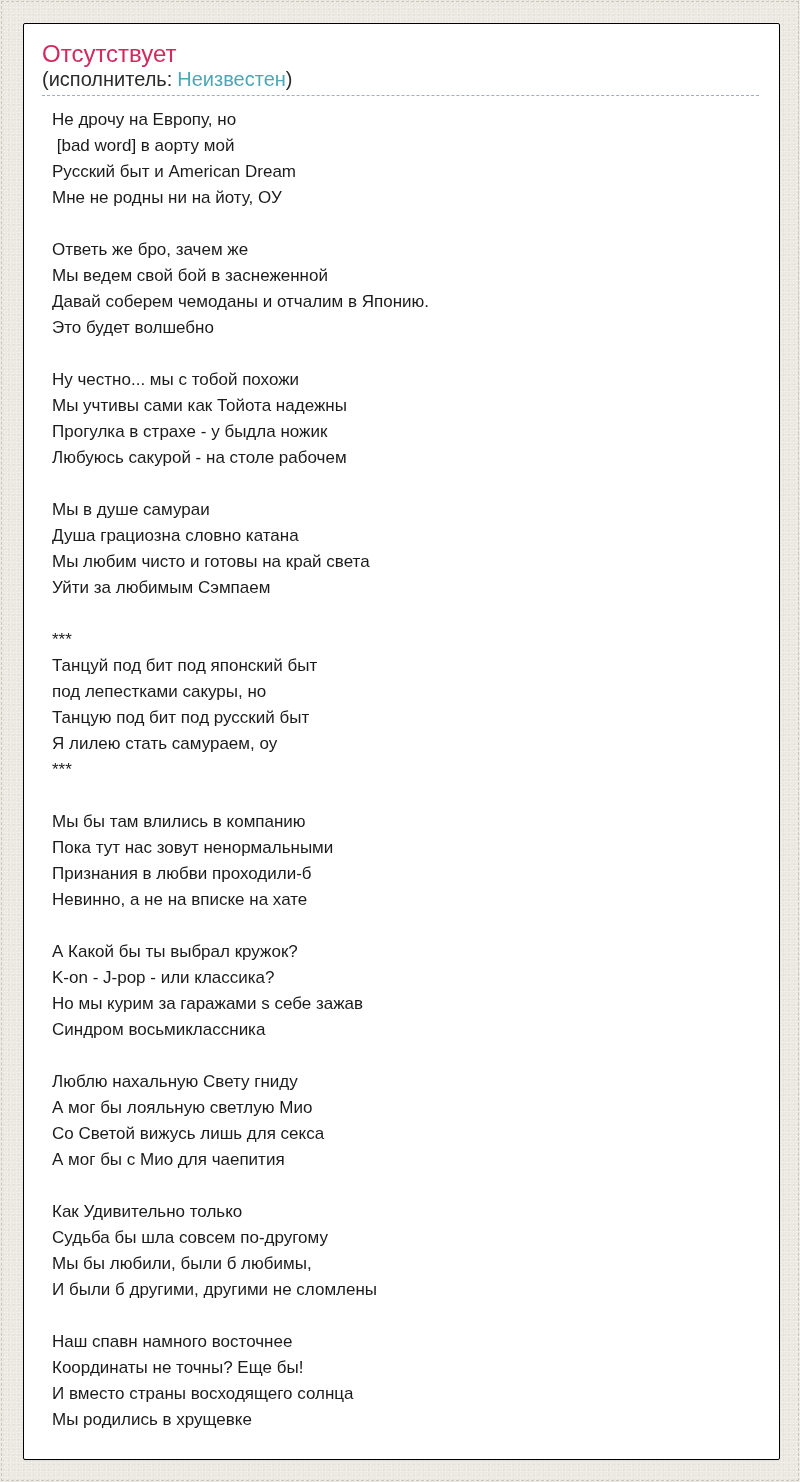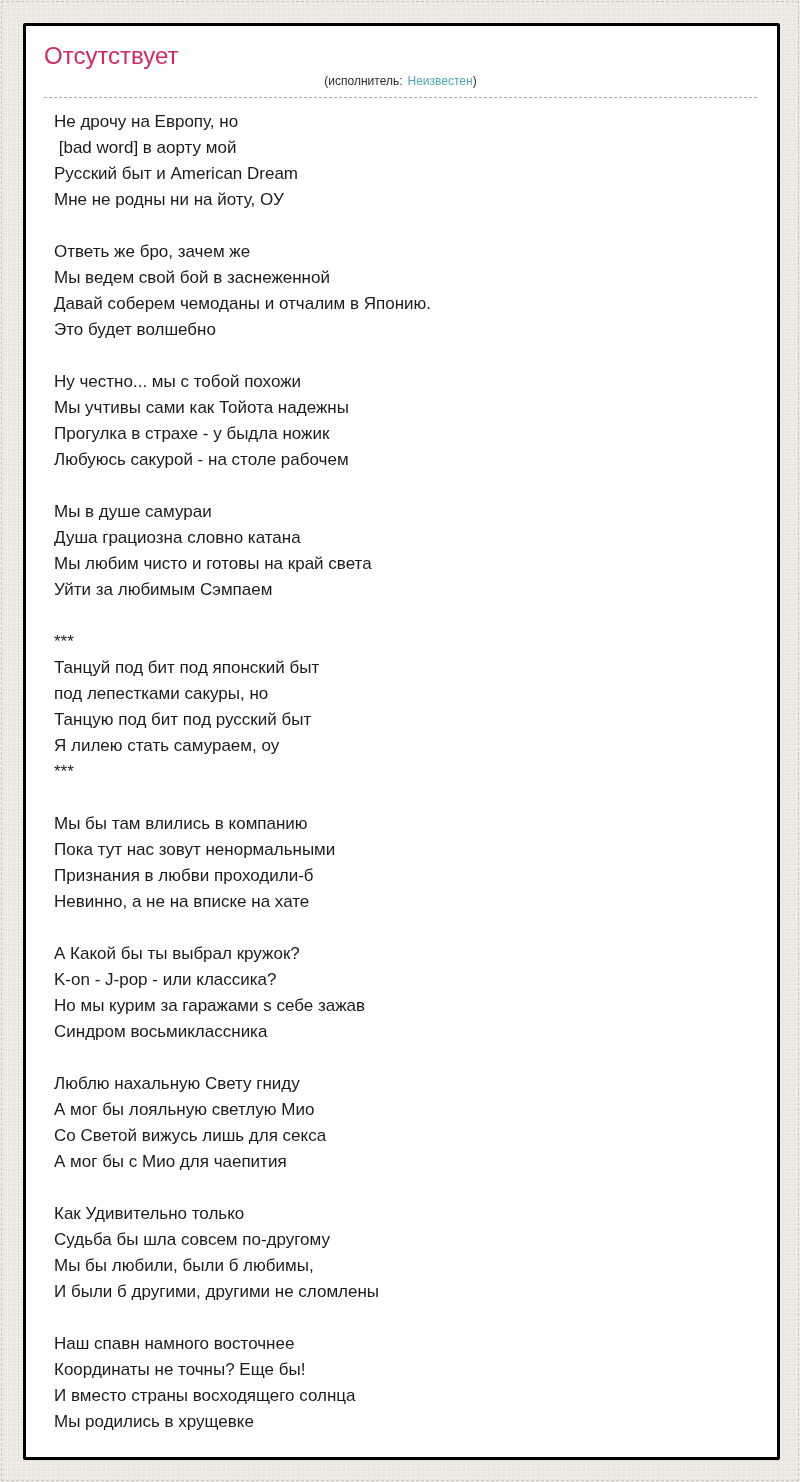--- a/index.html
+++ b/index.html
@@ -26,37 +26,36 @@
     pointer-events: none;
   }
   .card {
     position: absolute;
     left: 23px;
     top: 23px;
     width: 757px;
     height: 1437px;
     box-sizing: border-box;
     background: #ffffff;
-    border: 3px solid #000000;
+    border: 1px solid #000000;
     border-radius: 2px;
     box-shadow: 0 1px 2px rgba(0,0,0,0.05);
     padding: 16px 20px 0 18px;
   }
   .song-title {
     margin: 0;
     font-size: 24px;
     line-height: 28px;
     font-weight: normal;
     letter-spacing: 0;
   }
   .artist-line {
-    font-size: 12px;
+    font-size: 20px;
     line-height: 22px;
     color: #2b2b2b;
-    text-align: center;
   }
   .artist-line .artist-link {
     margin-left: 5px;
     text-decoration: none;
     cursor: pointer;
   }
   .sep {
     margin-top: 5px;
     border-top: 1px dashed #a3aebc;
     height: 0;

